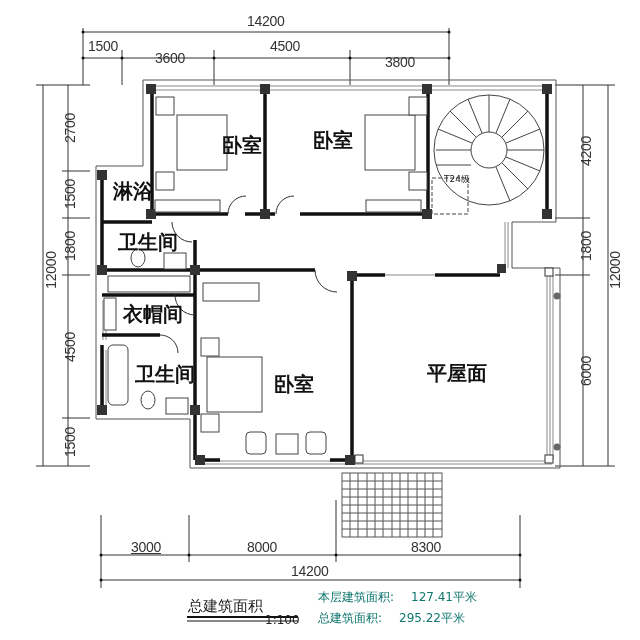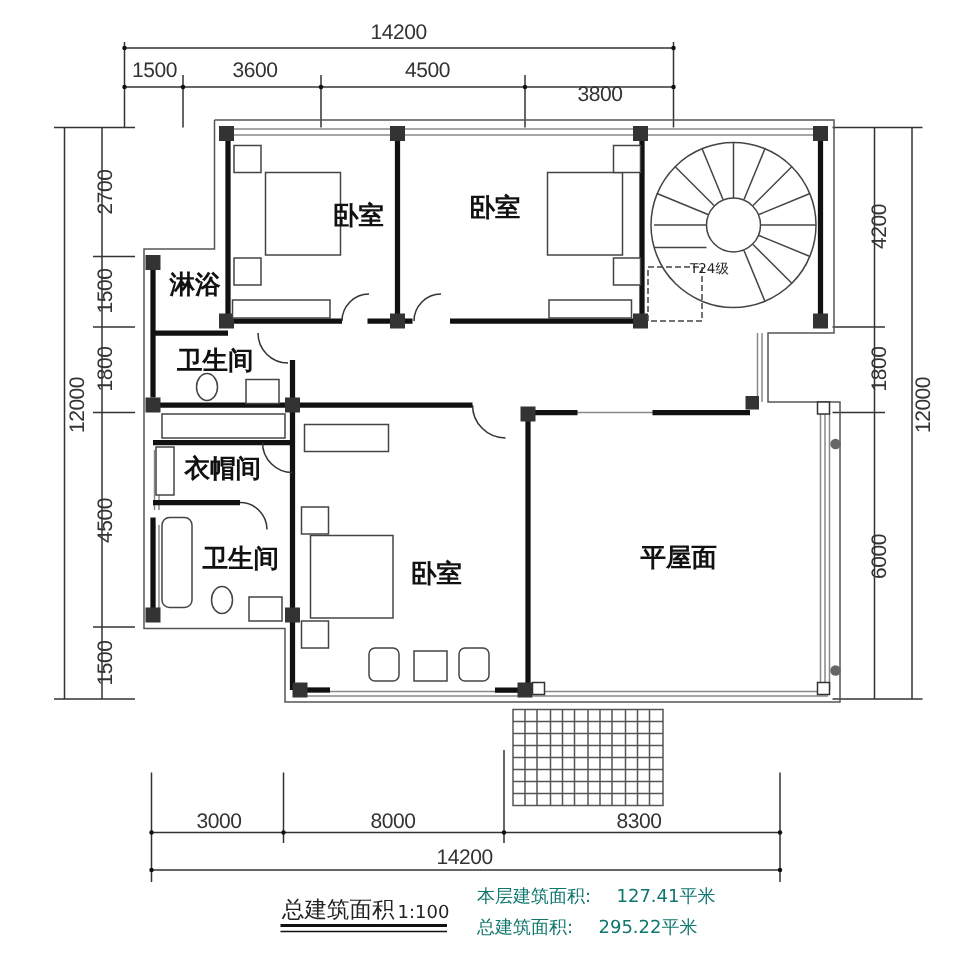--- a/index.html
+++ b/index.html
@@ -1,24 +1,24 @@
 <!DOCTYPE html>
 <html><head>
 <meta charset="utf-8">
 <style>
   html, body { margin:0; padding:0; background:#ffffff; }
   body { width:640px; height:640px; position:relative; overflow:hidden;
          font-family:"DejaVu Sans", "Liberation Sans", sans-serif; color:#111; }
   svg { position:absolute; left:0; top:0; }
   .dim { position:absolute; font-size:14px; color:#333; font-family:"Liberation Sans", "DejaVu Sans", sans-serif; letter-spacing:-0.3px; transform-origin:center; white-space:nowrap; }
   .vert { transform: rotate(-90deg); }
-  .room { position:absolute; font-size:17px; font-weight:bold; color:#111; white-space:nowrap; font-family:Liberation Sans, sans-serif; }
-  .small { position:absolute; font-size:9px; color:#222; white-space:nowrap;padding-left:16px; }
+  .room { position:absolute; font-size:20px; font-weight:bold; color:#111; white-space:nowrap; font-family:Liberation Sans, sans-serif; }
+  .small { position:absolute; font-size:9px; color:#222; white-space:nowrap; }
   .title { position:absolute; font-size:15px; color:#222; white-space:nowrap; }
-  .scale { position:absolute; font-size:12px; color:#222; white-space:nowrap; }
+  .scale { position:absolute; font-size:12px; color:#222; white-space:nowrap;margin-top:12px; }
   .area { position:absolute; font-size:12px; color:#0f766e; white-space:nowrap; }
 </style>
 </head>
 <body>
 
 <svg width="640" height="640" viewBox="0 0 640 640">
 
   <g stroke="#333" stroke-width="1" fill="none">
 
     <line x1="83" y1="32" x2="449" y2="32"></line>
@@ -233,37 +233,37 @@
   </g>
 
   <g stroke="#111">
     <line x1="187" y1="617" x2="298" y2="617" stroke-width="2"></line>
     <line x1="187" y1="621" x2="298" y2="621" stroke-width="1"></line>
   </g>
 </svg>
 
 <span class="dim" style="left:247px;top:13px;">14200</span>
 <span class="dim" style="left:88px;top:38px;">1500</span>
-<span class="dim" style="left:155px;top:38px;">3600</span>
+<span class="dim" style="left:155px;top:50px;">3600</span>
 <span class="dim" style="left:270px;top:38px;">4500</span>
 <span class="dim" style="left:385px;top:54px;">3800</span>
 
 <span class="dim vert" style="left:32px;top:262px;">12000</span>
 <span class="dim vert" style="left:55px;top:120px;">2700</span>
 <span class="dim vert" style="left:55px;top:186px;">1500</span>
 <span class="dim vert" style="left:55px;top:238px;">1800</span>
 <span class="dim vert" style="left:55px;top:339px;">4500</span>
 <span class="dim vert" style="left:55px;top:434px;">1500</span>
 
 <span class="dim vert" style="left:596px;top:262px;">12000</span>
 <span class="dim vert" style="left:571px;top:143px;">4200</span>
 <span class="dim vert" style="left:571px;top:238px;">1800</span>
 <span class="dim vert" style="left:571px;top:363px;">6000</span>
 
-<span class="dim" style="left:131px;top:539px;">3000</span>
+<span class="dim" style="left:131px;top:539px;text-decoration:underline;">3000</span>
 <span class="dim" style="left:247px;top:539px;">8000</span>
 <span class="dim" style="left:411px;top:539px;">8300</span>
 <span class="dim" style="left:291px;top:563px;">14200</span>
 
 <span class="room" style="left:222px;top:132px;">卧室</span>
 <span class="room" style="left:313px;top:127px;">卧室</span>
 <span class="room" style="left:274px;top:371px;">卧室</span>
 <span class="room" style="left:113px;top:178px;text-align:center;">淋浴</span>
 <span class="room" style="left:118px;top:229px;">卫生间</span>
 <span class="room" style="left:123px;top:301px;">衣帽间</span>

